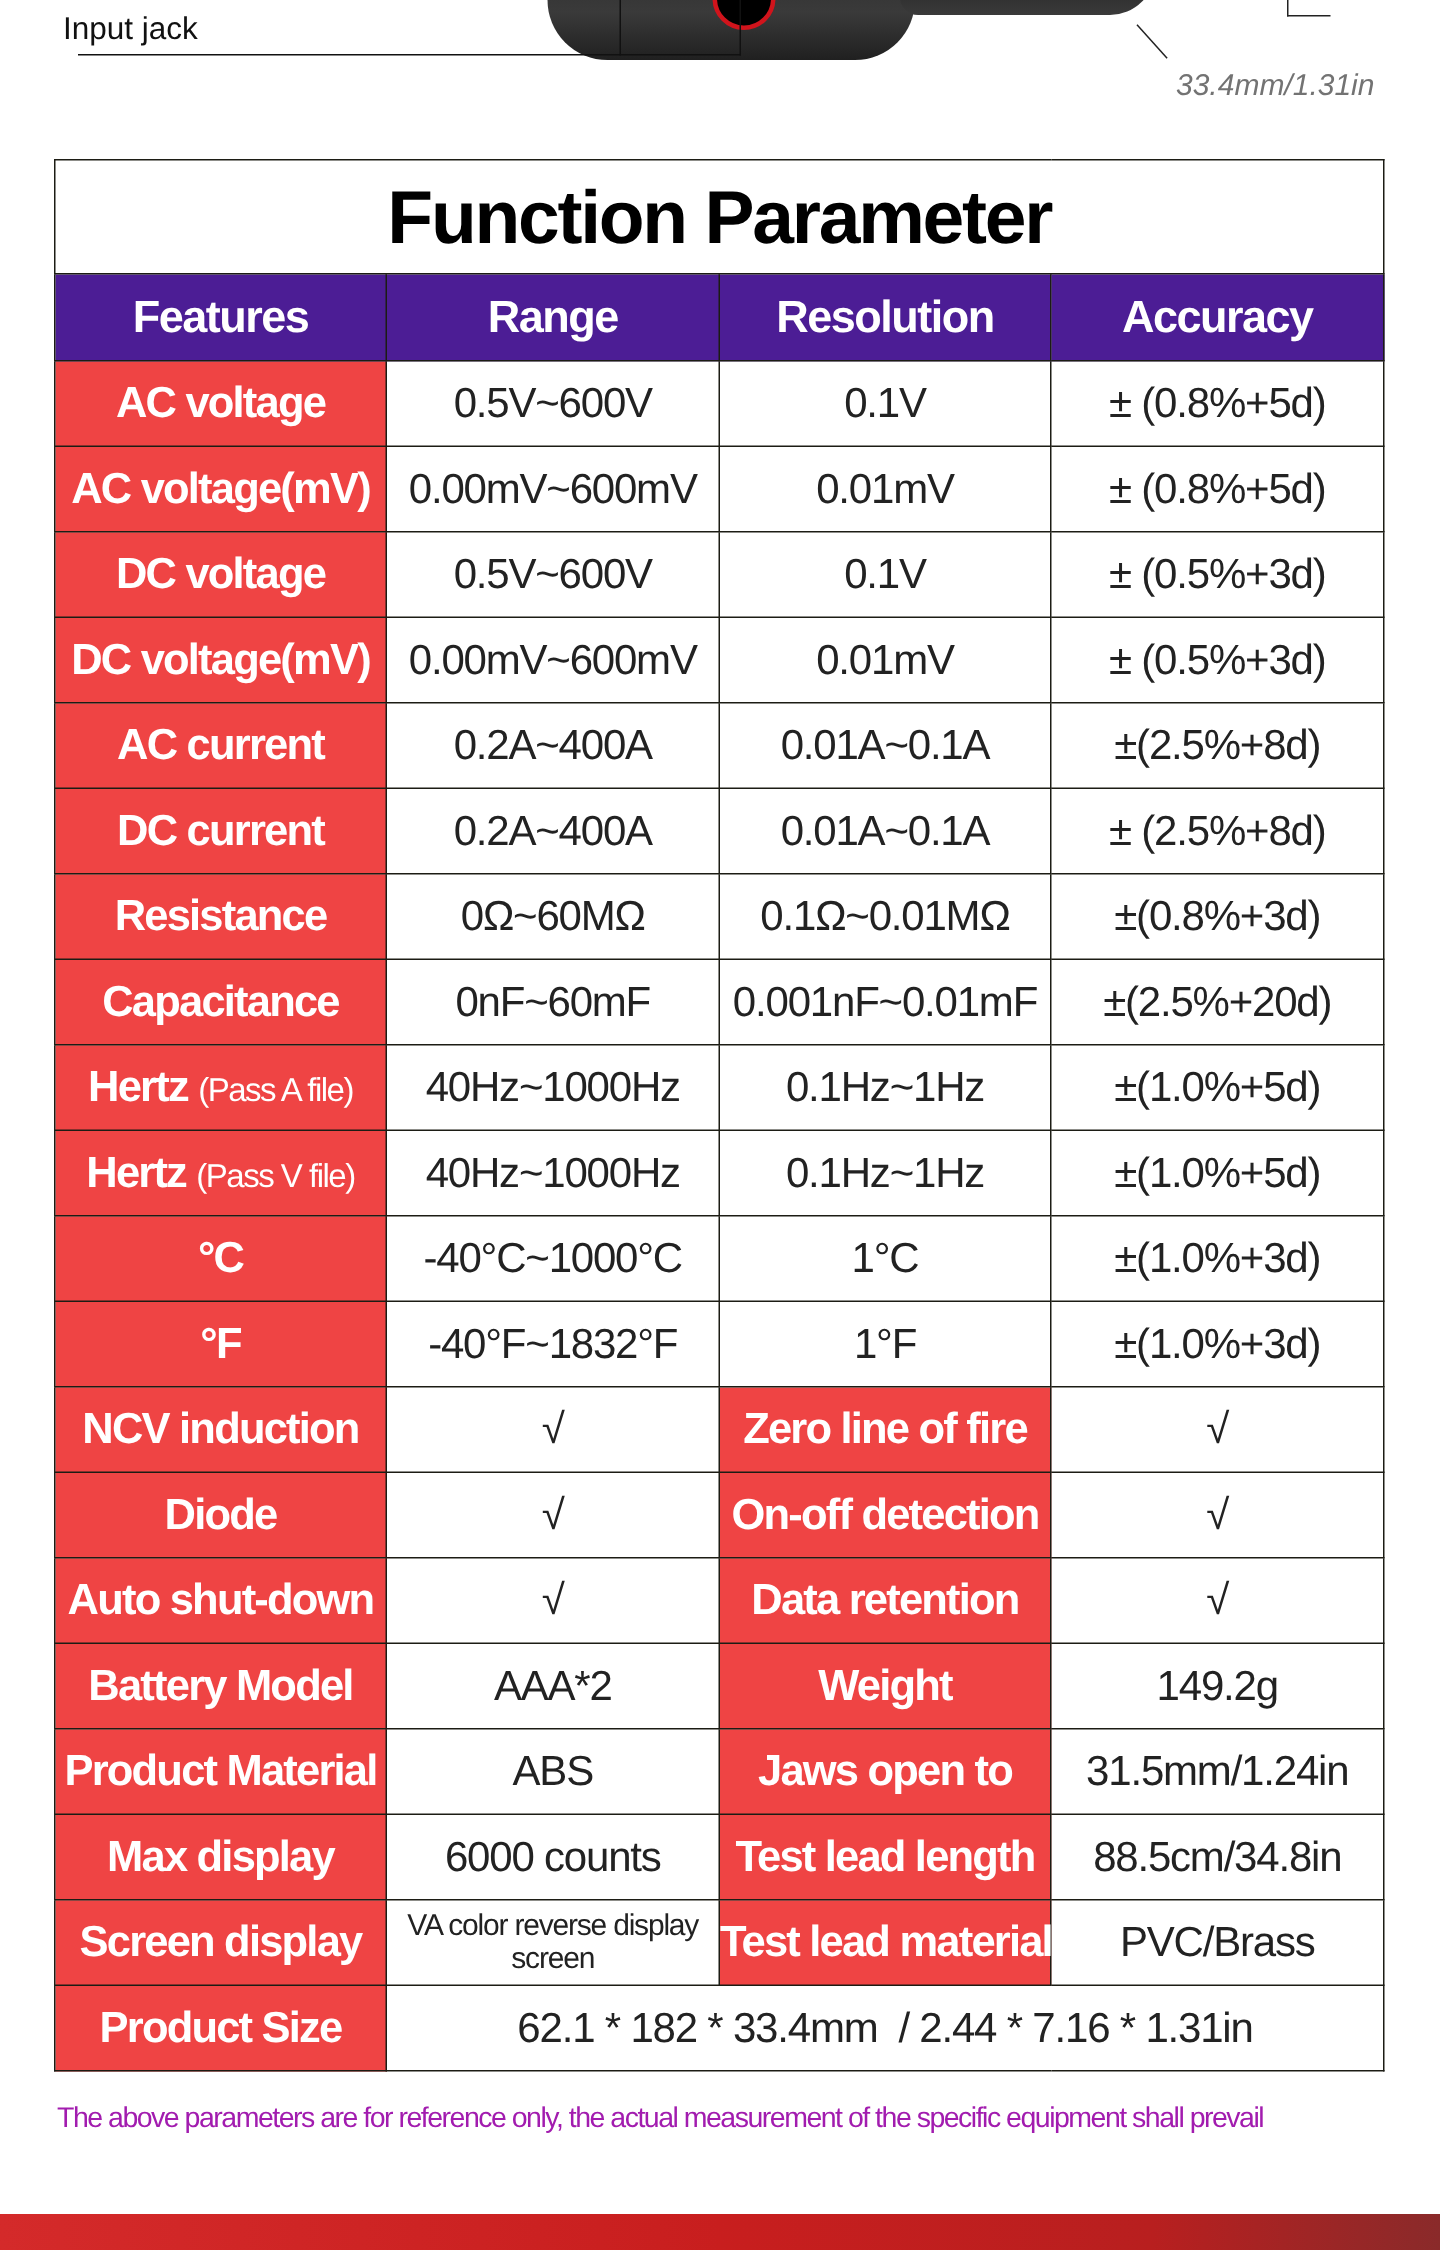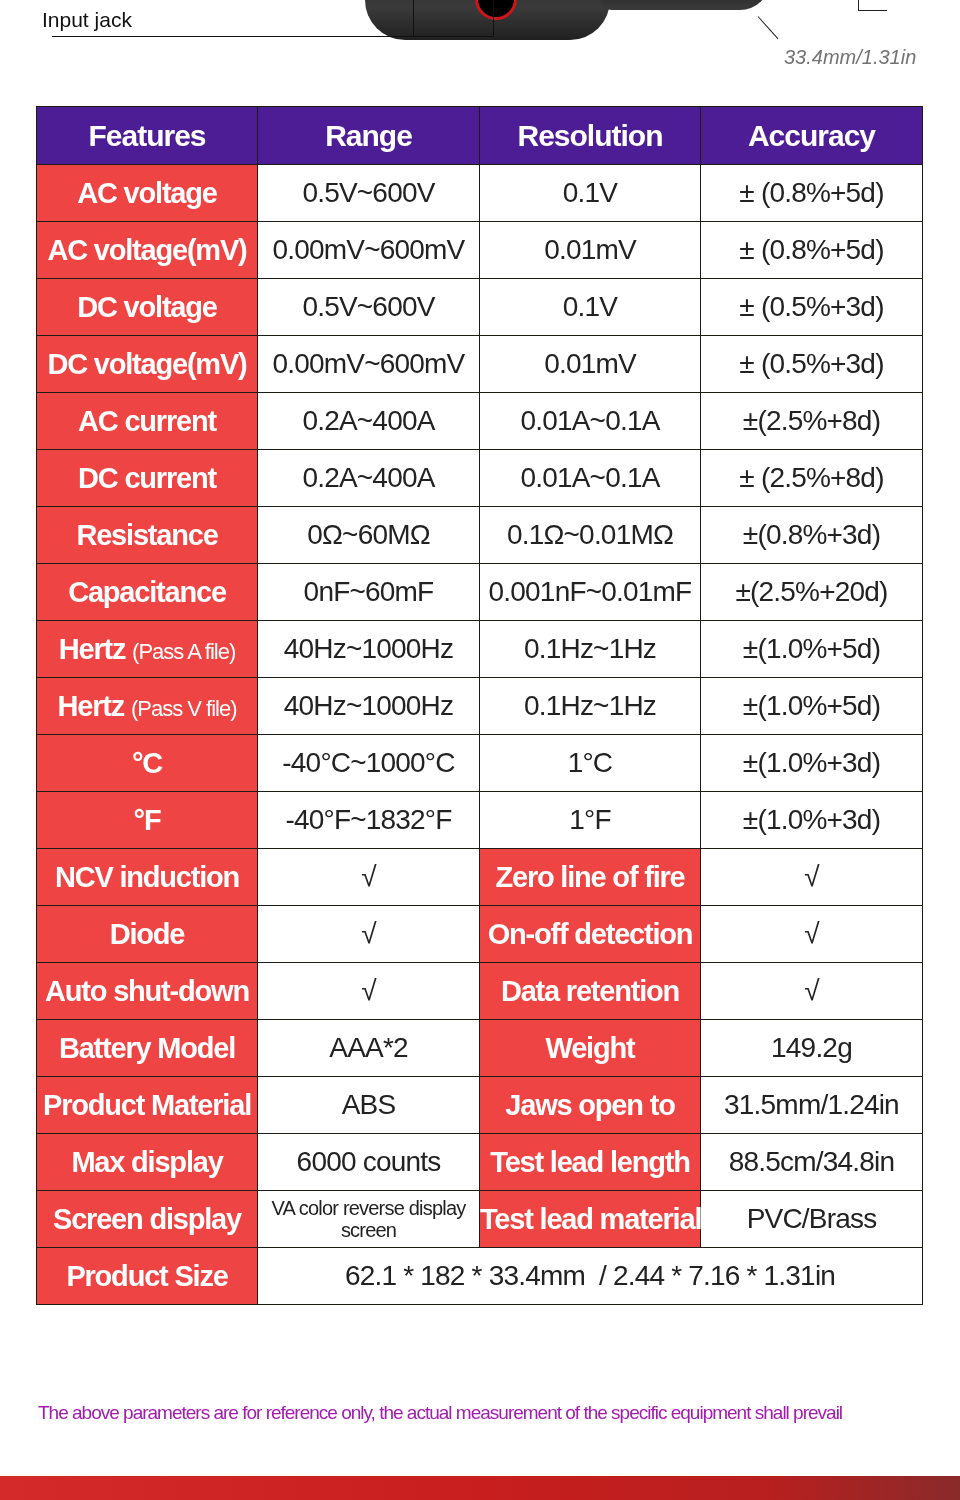--- a/index.html
+++ b/index.html
@@ -45,20 +45,23 @@
 </div>
 
 <table class="spec">
   <colgroup>
       <col style="width:221px">
       <col style="width:222px">
       <col style="width:221px">
       <col style="width:222px">
     </colgroup>
   <tbody>
+      <tr>
+    <td colspan="4" class="title-cell">Function Parameter</td>
+  </tr>
   <tr>
     <td class="hdr">Features</td>
     <td class="hdr">Range</td>
     <td class="hdr">Resolution</td>
     <td class="hdr">Accuracy</td>
   </tr>
   </tbody>
     <tbody id="meas-body">
       <tr class="r">
         <td class="feat"><span>AC voltage</span></td>

